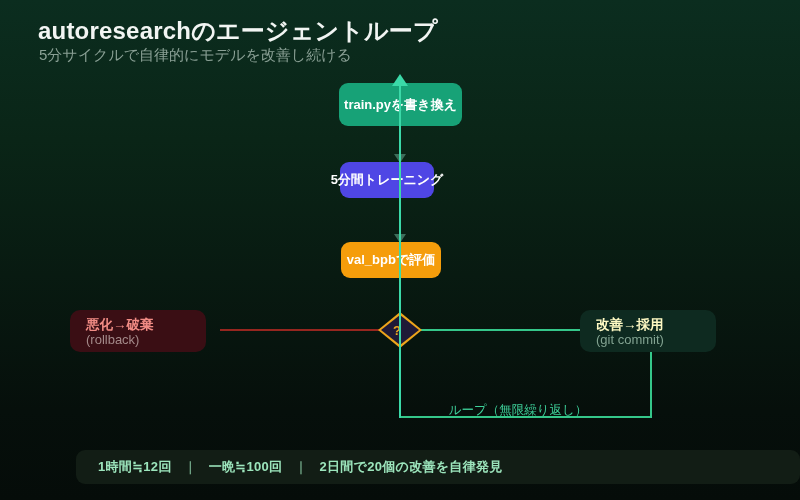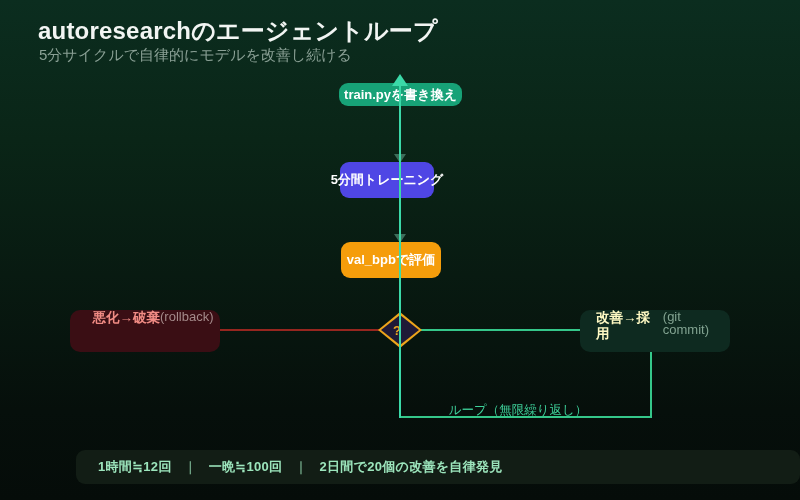--- a/index.html
+++ b/index.html
@@ -8,21 +8,21 @@
     font-family:"Liberation Sans","DejaVu Sans",sans-serif;
     background:linear-gradient(180deg,#0b2d1f 0%,#0a2517 28%,#081a11 55%,#060f0b 82%,#050c09 100%);
   }
   .abs{position:absolute;}
   
   .title{left:38px;top:15px;font-size:24px;font-weight:700;color:#f2f5f3;letter-spacing:.2px;}
   .subtitle{left:39px;top:46px;font-size:15px;color:#8aa095;text-align:right;}
   
   .step{display:flex;align-items:center;justify-content:center;border-radius:9px;
         color:#ffffff;font-weight:700;font-size:13px;z-index:2;white-space:nowrap;}
-  .step-train{left:339px;top:83px;width:123px;height:23px;background:#17a277;}
+  .step-train{left:339px;top:83px;width:123px;height:43px;background:#17a277;}
   .step-training{left:340px;top:162px;width:94px;height:36px;background:#4f46e5;}
   .step-eval{left:341px;top:242px;width:100px;height:36px;background:#f59d0b;}
   
   .line{z-index:1;}
   .line-return{left:399px;top:84px;width:2px;height:334px;background:#3bd9a8;z-index:6;}
   .arrow-up{left:392px;top:74px;width:0;height:0;border-left:8px solid transparent;
             border-right:8px solid transparent;border-bottom:12px solid #3bd9a8;z-index:6;}
   .arrow-down{width:0;height:0;border-left:6px solid transparent;border-right:6px solid transparent;
               border-top:9px solid #3d6e5b;left:394px;z-index:5;}
   .arrow-down.a1{top:154px;}
@@ -33,21 +33,21 @@
   .line-loop-h{left:400px;top:416px;width:252px;height:2px;background:#35c78a;}
   
   .diamond{left:378px;top:312px;width:44px;height:36px;z-index:4;
            clip-path:polygon(50% 0,100% 50%,50% 100%,0 50%);background:#eda51b;}
   .diamond-inner{position:absolute;left:3px;top:3px;right:3px;bottom:3px;
                  clip-path:polygon(50% 0,100% 50%,50% 100%,0 50%);background:#1f1a37;}
   .diamond-q{position:absolute;left:0;top:0;width:100%;height:100%;display:flex;
              align-items:center;justify-content:center;transform:translateX(-3px);
              color:#f0a81c;font-weight:700;font-size:13px;}
   
-  .outcome{width:150px;height:42px;border-radius:10px;display:flex;flex-direction:row;
+  .outcome{width:136px;height:42px;border-radius:10px;display:flex;flex-direction:column;
            justify-content:center;padding-left:16px;box-sizing:border-box;z-index:2;}
   .outcome-left{left:70px;top:310px;background:#3a0e14;}
   .outcome-right{left:580px;top:310px;background:#0e2a20;}
   .outcome .main{font-size:13.5px;font-weight:700;line-height:16px;}
   .outcome .sub{font-size:13px;line-height:13px;}
   .outcome-left .main{color:#f08b84;}
   .outcome-left .sub{color:#a48a8a;}
   .outcome-right .main{color:#fef9c3;}
   .outcome-right .sub{color:#82a391;}
   

